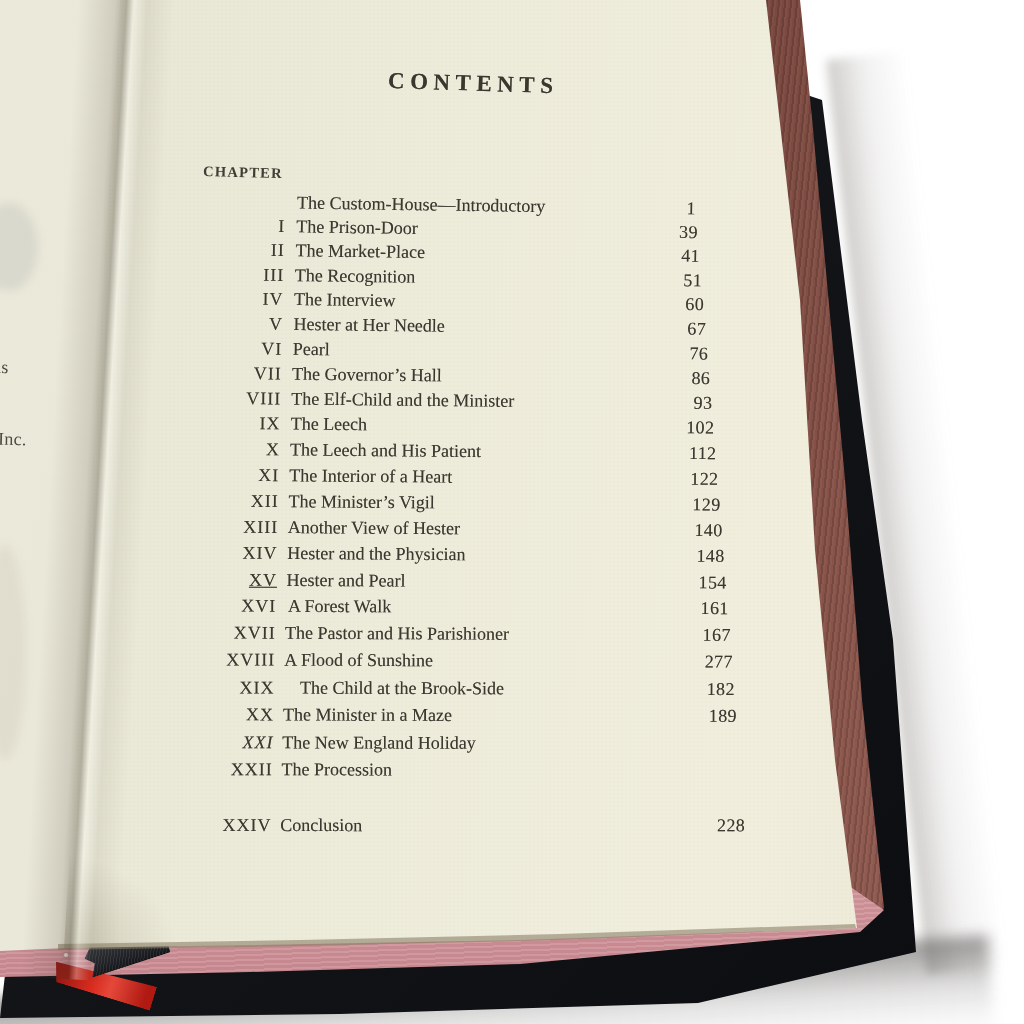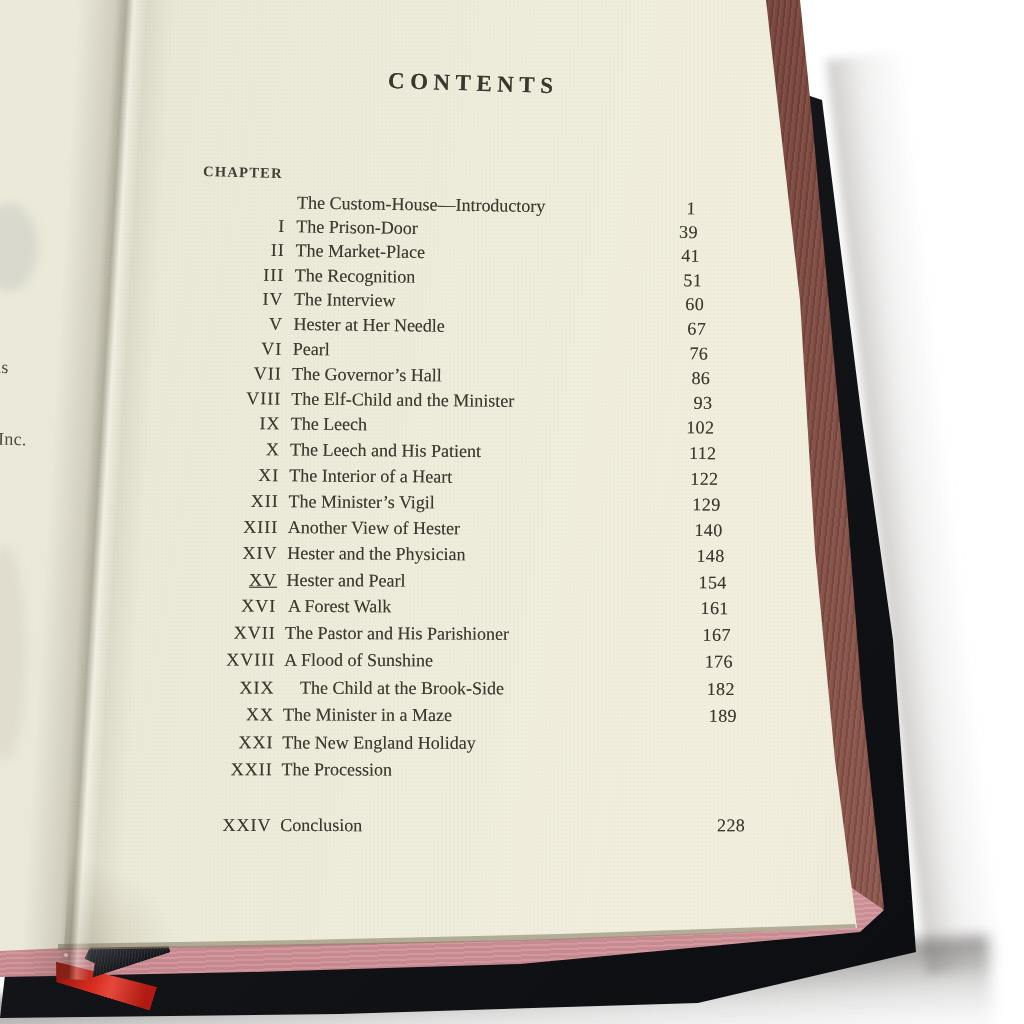--- a/index.html
+++ b/index.html
@@ -205,34 +205,34 @@
           <span class="toc-page" style="width: 198.8px;">161</span>
         </div>
         <div class="toc-row" style="top: 622.31px; transform: rotate(0.272deg);">
           <span class="toc-numeral" style="width: 145.8px;">XVII</span>
           <span class="toc-title" style="left: 155.1px;">The Pastor and His Parishioner</span>
           <span class="toc-page" style="width: 200.85px;">167</span>
         </div>
         <div class="toc-row" style="top: 649.36px; transform: rotate(0.238deg);">
           <span class="toc-numeral" style="width: 145.2px;">XVIII</span>
           <span class="toc-title" style="left: 154.4px;">A Flood of Sunshine</span>
-          <span class="toc-page" style="width: 202.9px;">176</span>
+          <span class="toc-page" style="width: 202.9px;">277</span>
         </div>
         <div class="toc-row" style="top: 676.59px; transform: rotate(0.204deg);">
           <span class="toc-numeral" style="width: 144.6px;">XIX</span>
           <span class="toc-title" style="left: 170px;">The Child at the Brook-Side</span>
           <span class="toc-page" style="width: 204.95px;">182</span>
         </div>
         <div class="toc-row" style="top: 704px; transform: rotate(0.17deg);">
           <span class="toc-numeral" style="width: 144px;">XX</span>
           <span class="toc-title" style="left: 153px;">The Minister in a Maze</span>
           <span class="toc-page" style="width: 207px;">189</span>
         </div>
         <div class="toc-row" style="top: 731.59px; transform: rotate(0.136deg);">
-          <span class="toc-numeral" style="width: 143.4px;">XXI</span>
+          <span class="toc-numeral" style="width: 143.4px; font-style: italic;">XXI</span>
           <span class="toc-title" style="left: 152.3px;">The New England Holiday</span>
         </div>
         <div class="toc-row" style="top: 759.36px; transform: rotate(0.102deg);">
           <span class="toc-numeral" style="width: 142.8px; font-family: Liberation Serif, serif;">XXII</span>
           <span class="toc-title" style="left: 151.6px;">The Procession</span>
         </div>
         <div class="toc-row" style="top: 815.44px; transform: rotate(0.034deg);">
           <span class="toc-numeral" style="width: 141.6px;">XXIV</span>
           <span class="toc-title" style="left: 150.2px;">Conclusion</span>
           <span class="toc-page" style="width: 215.2px;">228</span>

